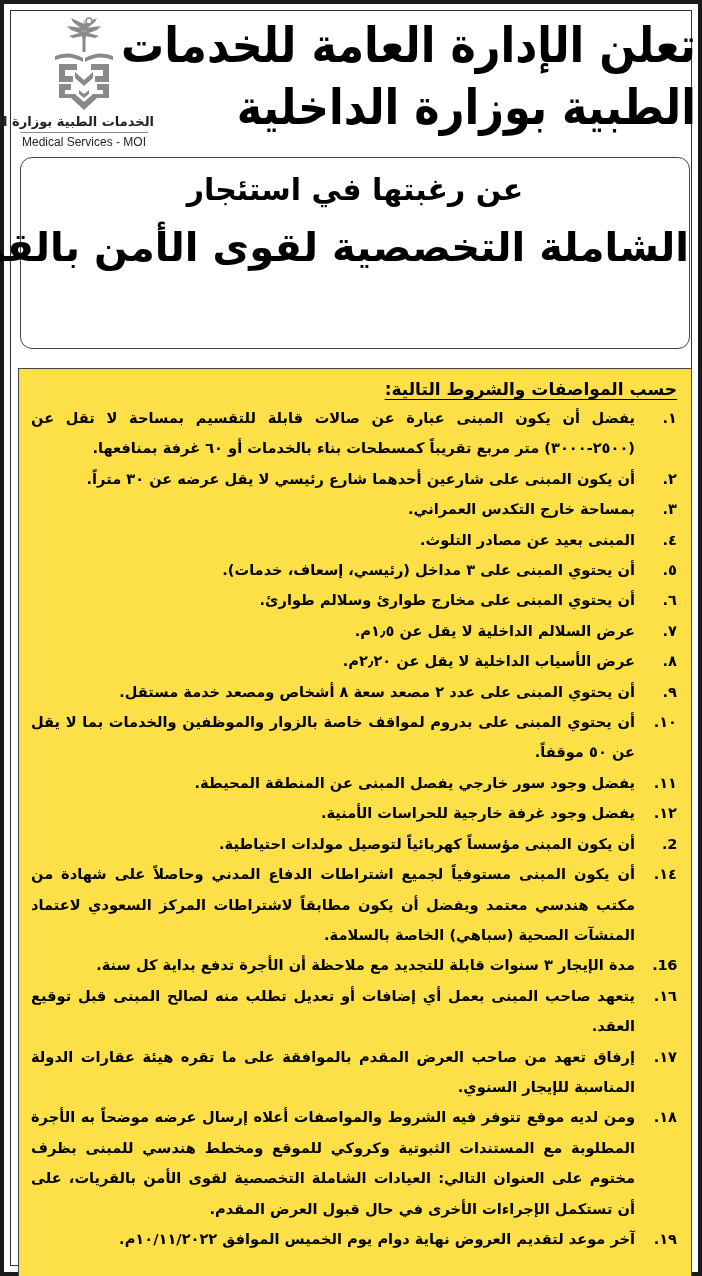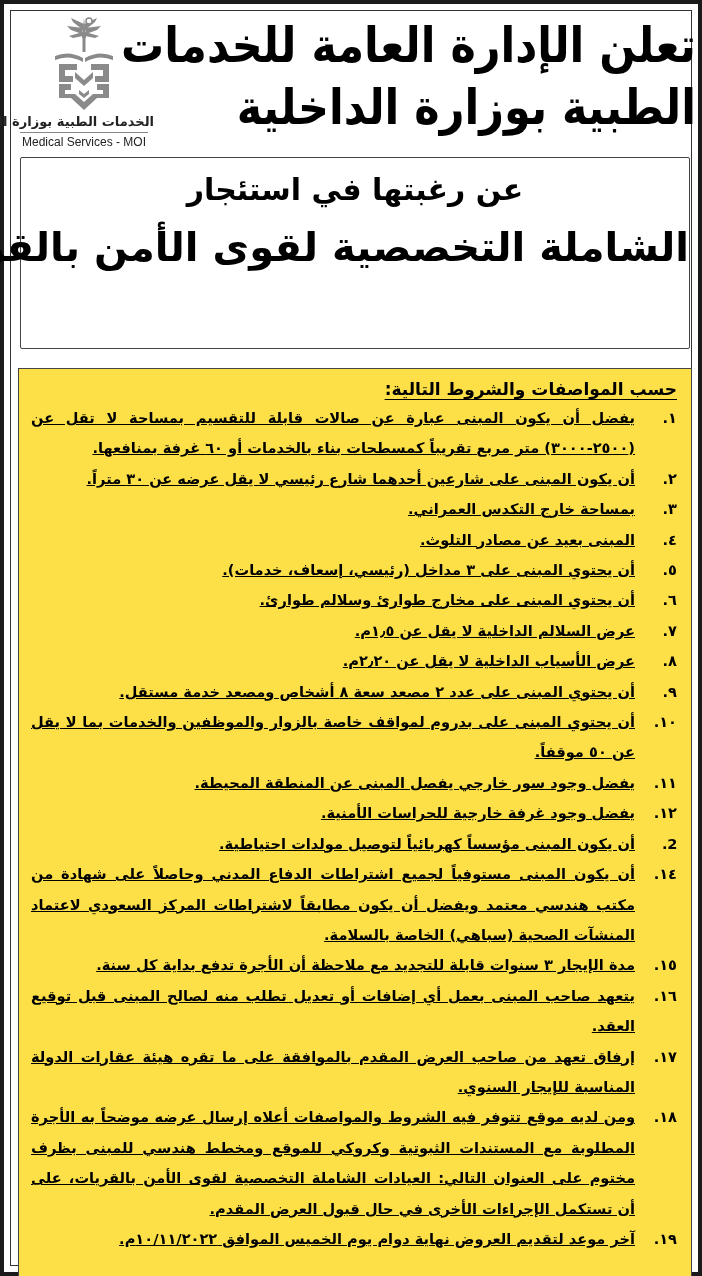--- a/index.html
+++ b/index.html
@@ -41,21 +41,21 @@
     .title-line {
       font-family: "DejaVu Sans", sans-serif; font-weight: bold;
       font-size: 43px; line-height: 62px; color: #000; white-space: nowrap;
       letter-spacing: -1.5px;
       transform: scaleY(1.12);
     }
 
     
     .announce {
       position: absolute; left: 16px; top: 153px; width: 670px; height: 192px;
-      border: 1.5px solid #444; border-radius: 2px; background: #fff;
+      border: 1.5px solid #444; border-radius: 12px; background: #fff;
       direction: rtl; text-align: center;
     }
     .announce-sub {
       font-family: "DejaVu Sans", sans-serif; font-weight: bold;
       font-size: 30px; line-height: 52px; margin-top: 6px; color: #000;
       letter-spacing: -0.5px;
     }
     .announce-main {
       font-family: "DejaVu Sans", sans-serif; font-weight: bold;
       font-size: 40px; line-height: 62px; color: #000; white-space: nowrap;
@@ -72,21 +72,21 @@
       font-family: "DejaVu Sans", sans-serif; font-weight: bold; font-size: 17px;
       line-height: 28px; text-decoration: underline; text-underline-offset: 4px;
       color: #000; letter-spacing: -0.3px;
     }
     .spec-item {
       display: flex; flex-direction: row; align-items: flex-start;
       font-family: "DejaVu Sans", sans-serif; font-weight: bold;
       font-size: 14.6px; line-height: 30.4px; color: #000; letter-spacing: -0.35px;
     }
     .spec-num { flex: 0 0 42px; text-align: right; white-space: nowrap; }
-    .spec-text { flex: 1 1 auto; text-align: justify; text-decoration: underline; }
+    .spec-text { flex: 1 1 auto; text-align: justify; }
   </style>
 </head>
 <body>
 
 <div class="frame-outer">
   <div class="frame-inner"></div>
 
   <div class="header">
     <div class="logo-block">
       <svg class="logo-svg" width="70" height="98" viewBox="0 0 70 98">
@@ -180,21 +180,21 @@
         </div>
       <div class="spec-item">
           <span class="spec-num">2.</span>
           <span class="spec-text">أن يكون المبنى مؤسساً كهربائياً لتوصيل مولدات احتياطية.</span>
         </div>
       <div class="spec-item">
           <span class="spec-num">١٤.</span>
           <span class="spec-text">أن يكون المبنى مستوفياً لجميع اشتراطات الدفاع المدني وحاصلاً على شهادة من مكتب هندسي معتمد ويفضل أن يكون مطابقاً لاشتراطات المركز السعودي لاعتماد المنشآت الصحية (سباهي) الخاصة بالسلامة.</span>
         </div>
       <div class="spec-item">
-          <span class="spec-num">١٥.</span>
+          <span class="spec-num">16.</span>
           <span class="spec-text">مدة الإيجار ٣ سنوات قابلة للتجديد مع ملاحظة أن الأجرة تدفع بداية كل سنة.</span>
         </div>
       <div class="spec-item">
           <span class="spec-num">١٦.</span>
           <span class="spec-text">يتعهد صاحب المبنى بعمل أي إضافات أو تعديل تطلب منه لصالح المبنى قبل توقيع العقد.</span>
         </div>
       <div class="spec-item">
           <span class="spec-num">١٧.</span>
           <span class="spec-text">إرفاق تعهد من صاحب العرض المقدم بالموافقة على ما تقره هيئة عقارات الدولة المناسبة للإيجار السنوي.</span>
         </div>

